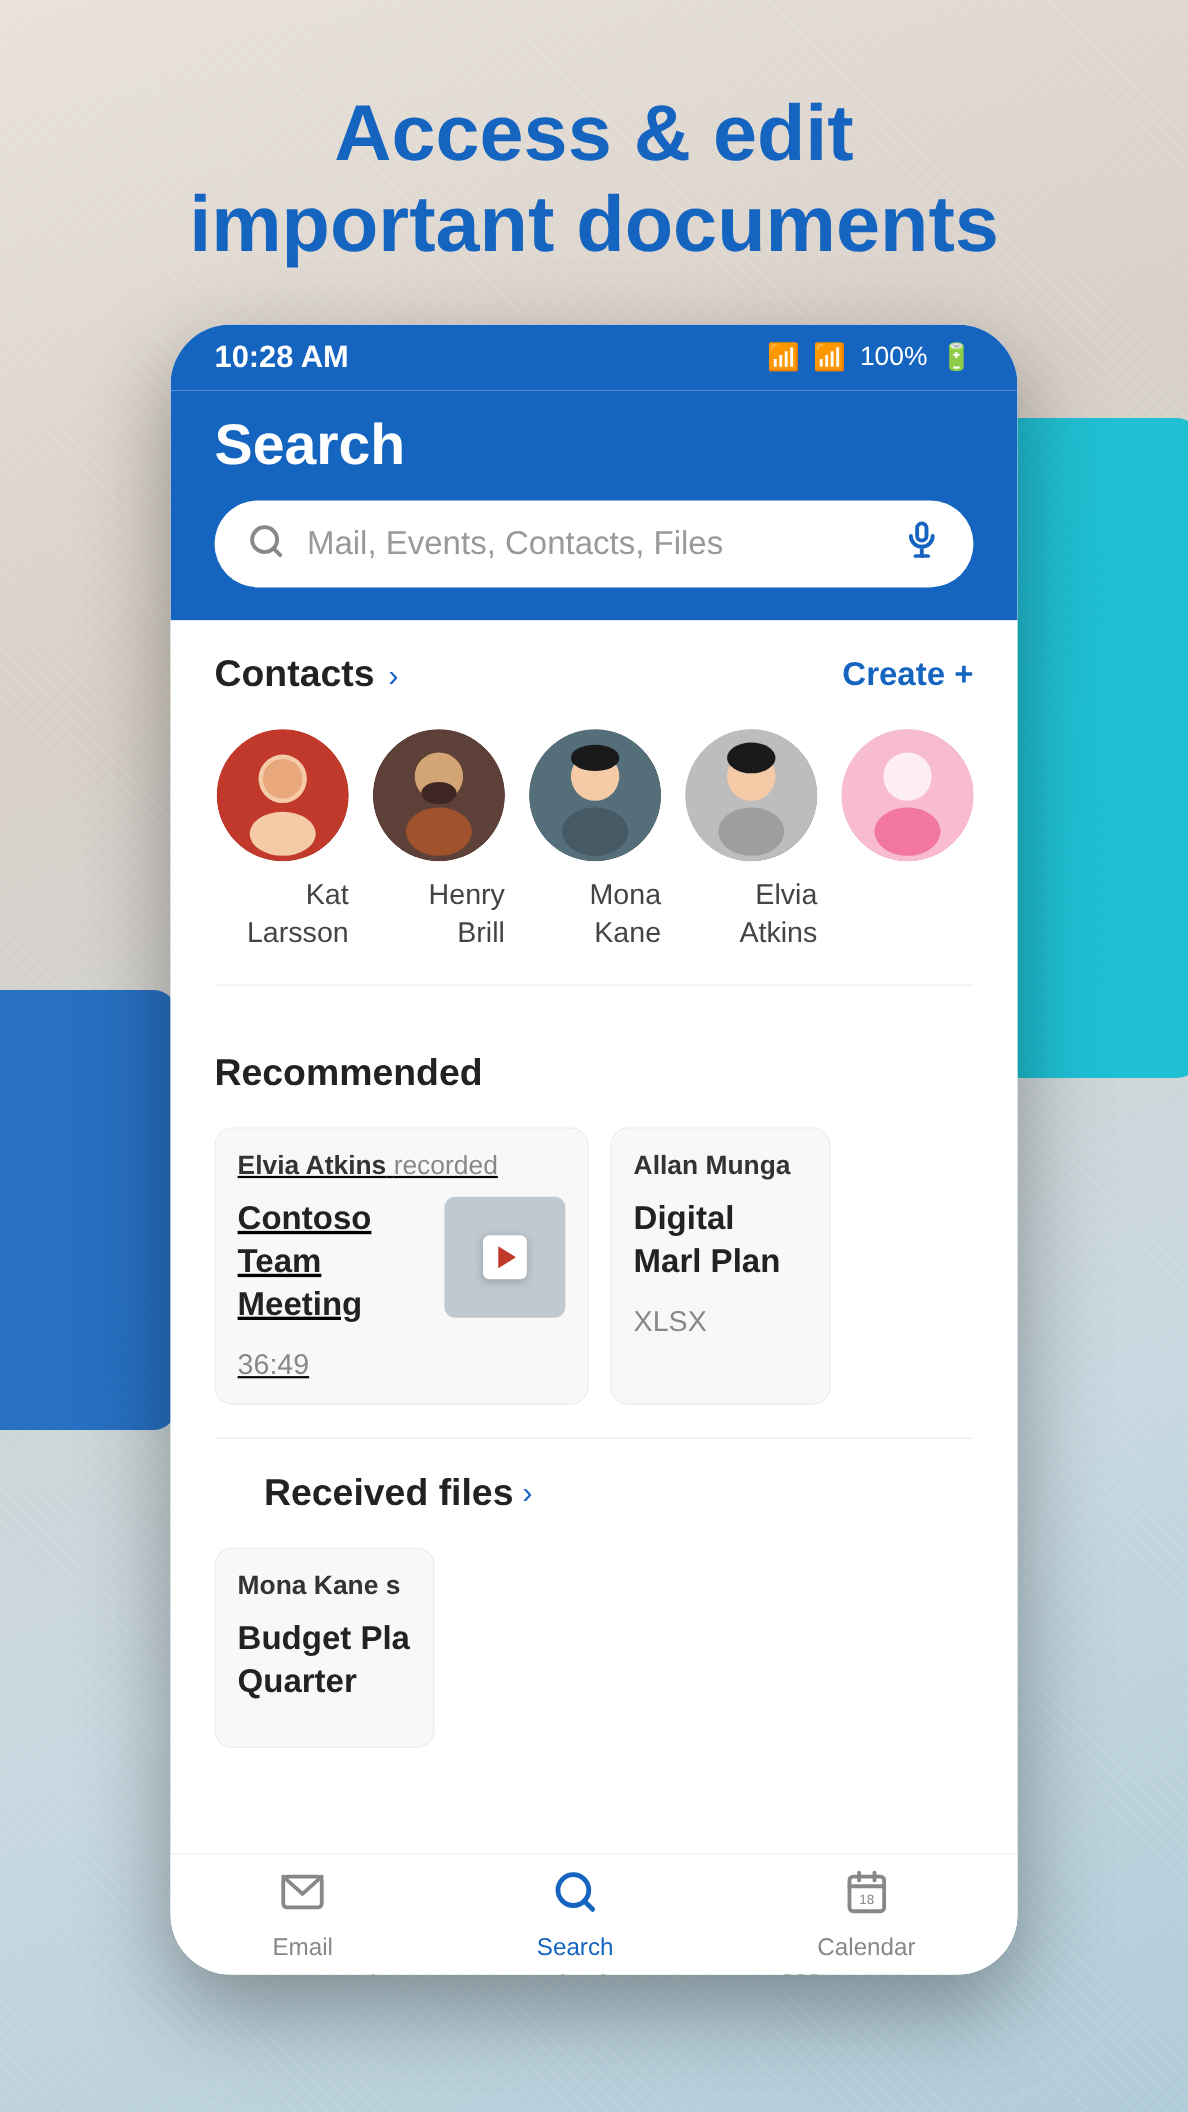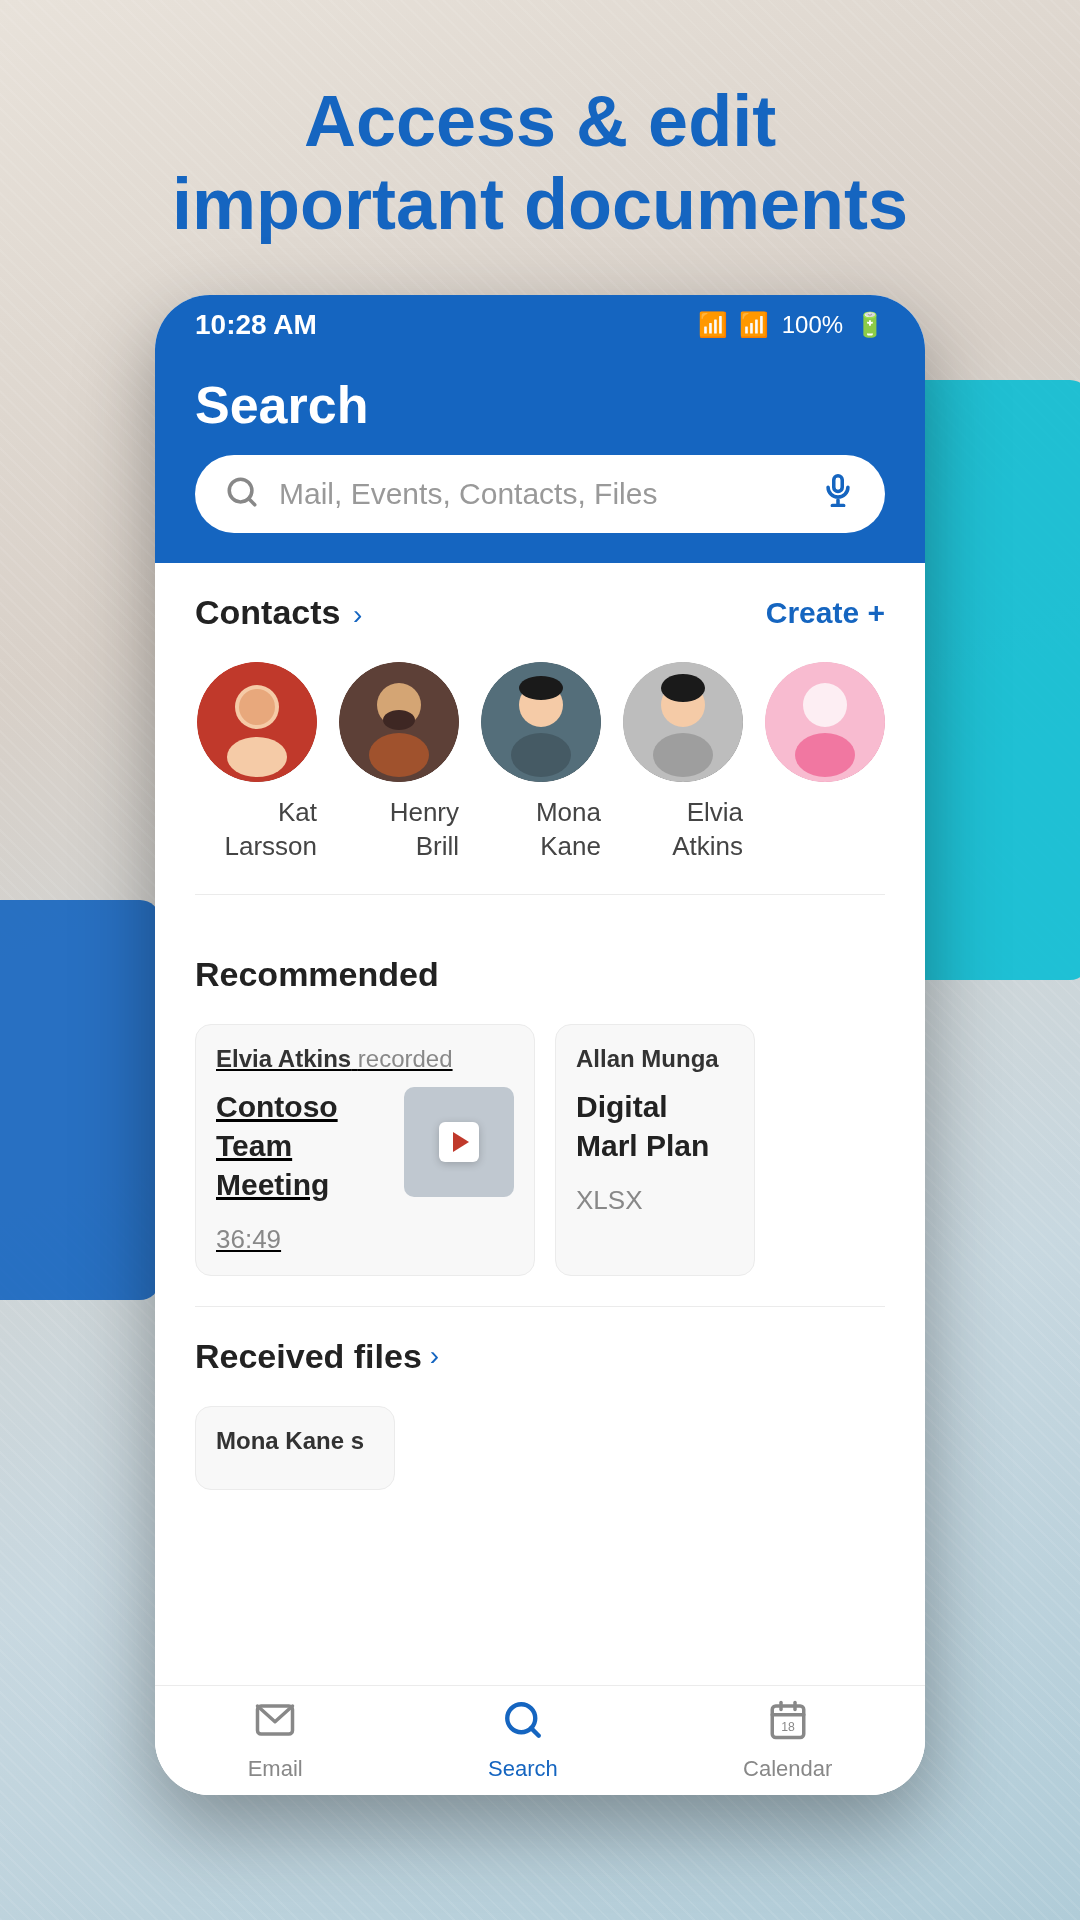--- a/index.html
+++ b/index.html
@@ -369,20 +369,21 @@
     .section-header-files {
       display: flex;
       align-items: center;
       padding: 10px 40px 20px;
     }
 
     .section-title-files {
       font-size: 34px;
       font-weight: 700;
       color: #222;
+      margin-left: 45px;
     }
 
     .file-card {
       background: #f8f8f8;
       border-radius: 16px;
       padding: 20px;
       width: 340px;
       flex-shrink: 0;
       border: 1px solid #ebebeb;
     }
@@ -694,20 +695,23 @@
         <span style="color:#1565c0;font-size:28px;margin-left:8px;">›</span>
       </div>
 
       <div class="cards-row">
 
 
         <div class="file-card-partial">
           <div class="card-author">
             <span class="card-author-name">Mona Kane s</span>
           </div>
+          <div class="card-text-area">
+            <div class="card-title">Budget Pla Quarter</div>
+          </div>
         </div>
       </div>
     </div>
 
   </div>
 
   <div class="bottom-nav">
     <div class="nav-item">
       <span class="nav-icon">
         <svg width="42" height="42" viewBox="0 0 24 24" fill="none" stroke="#888" stroke-width="2" stroke-linecap="round" stroke-linejoin="round">

